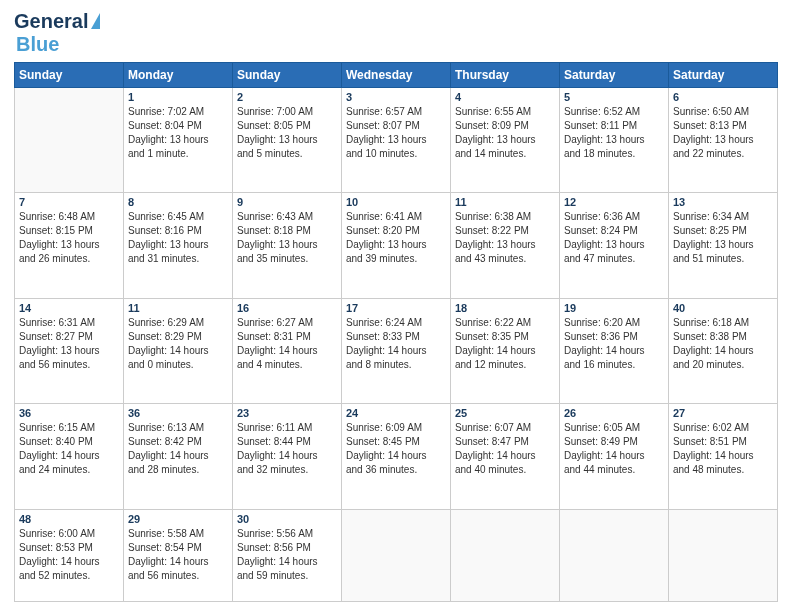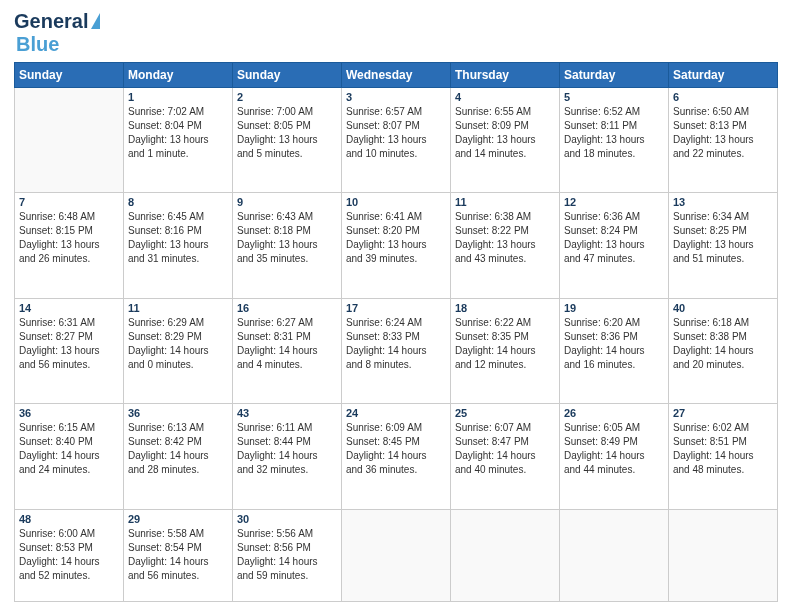--- a/index.html
+++ b/index.html
@@ -215,21 +215,21 @@
         <tr>
           <td>
             <span class="day-num">36</span>
             <div class="day-info">Sunrise: 6:15 AM<br>Sunset: 8:40 PM<br>Daylight: 14 hours<br>and 24 minutes.</div>
           </td>
           <td>
             <span class="day-num">36</span>
             <div class="day-info">Sunrise: 6:13 AM<br>Sunset: 8:42 PM<br>Daylight: 14 hours<br>and 28 minutes.</div>
           </td>
           <td>
-            <span class="day-num">43</span>
+            <span class="day-num">23</span>
             <div class="day-info">Sunrise: 6:11 AM<br>Sunset: 8:44 PM<br>Daylight: 14 hours<br>and 32 minutes.</div>
           </td>
           <td>
             <span class="day-num">24</span>
             <div class="day-info">Sunrise: 6:09 AM<br>Sunset: 8:45 PM<br>Daylight: 14 hours<br>and 36 minutes.</div>
           </td>
           <td>
             <span class="day-num">25</span>
             <div class="day-info">Sunrise: 6:07 AM<br>Sunset: 8:47 PM<br>Daylight: 14 hours<br>and 40 minutes.</div>
           </td>

